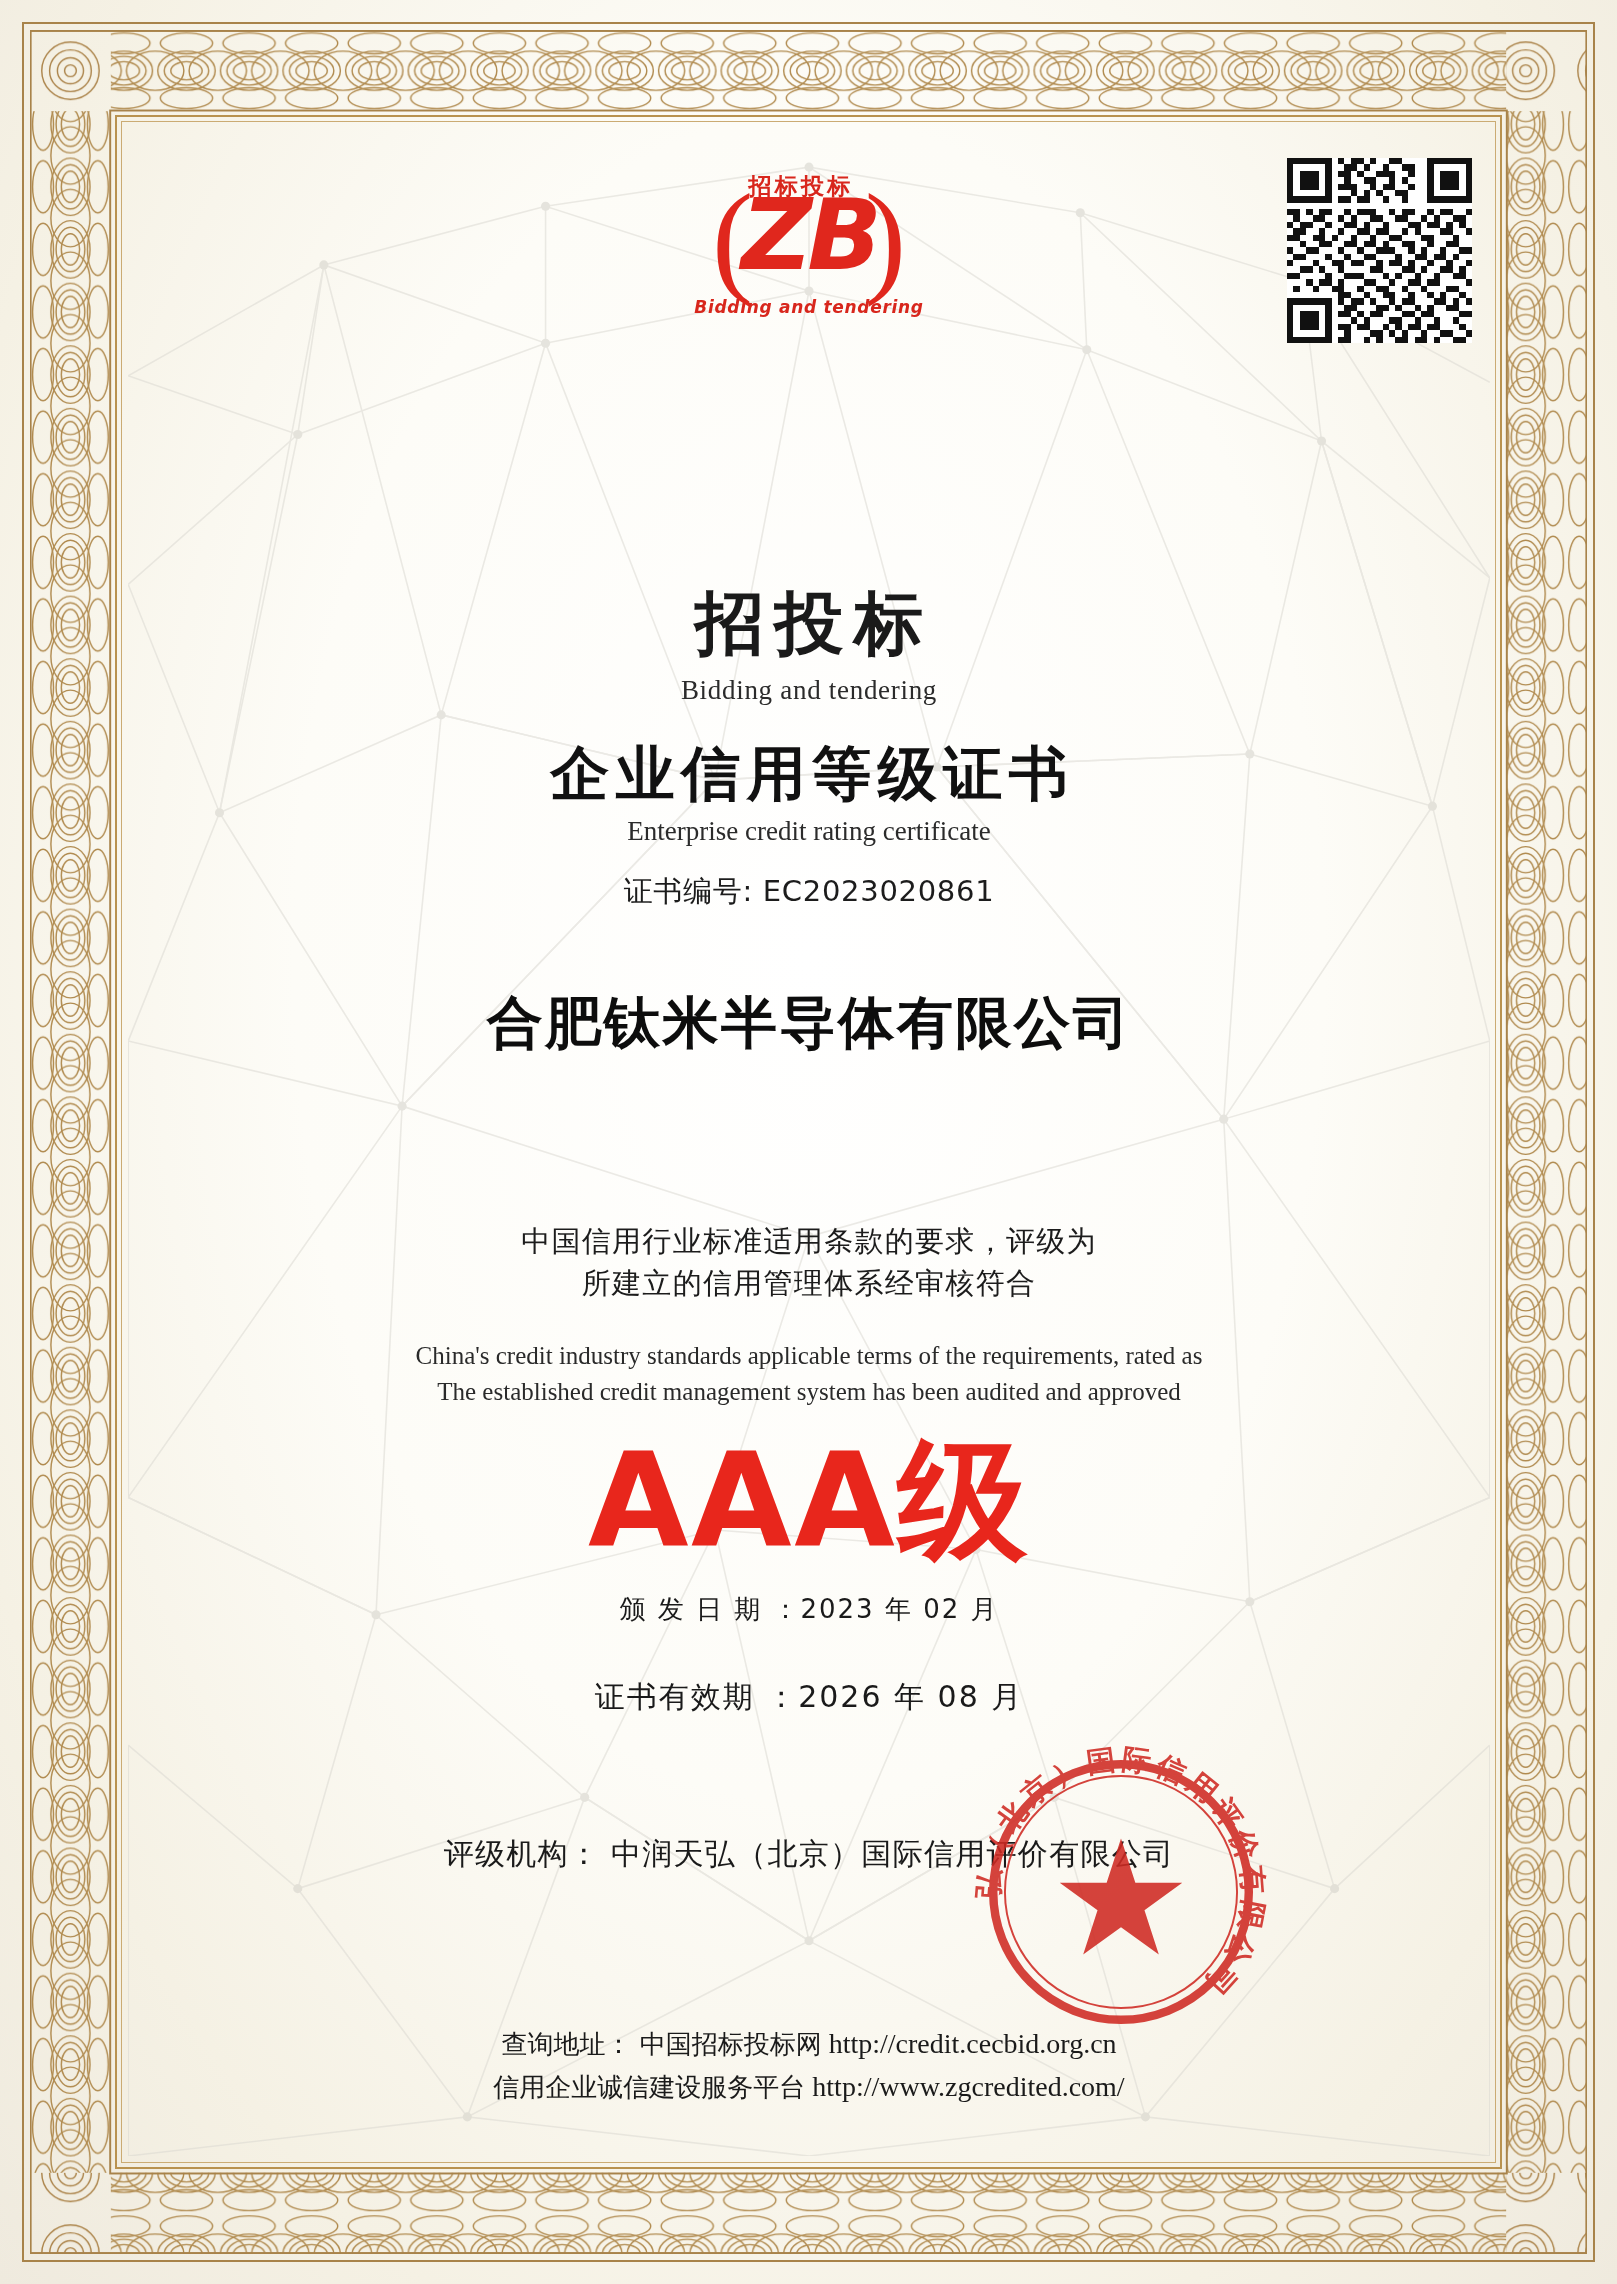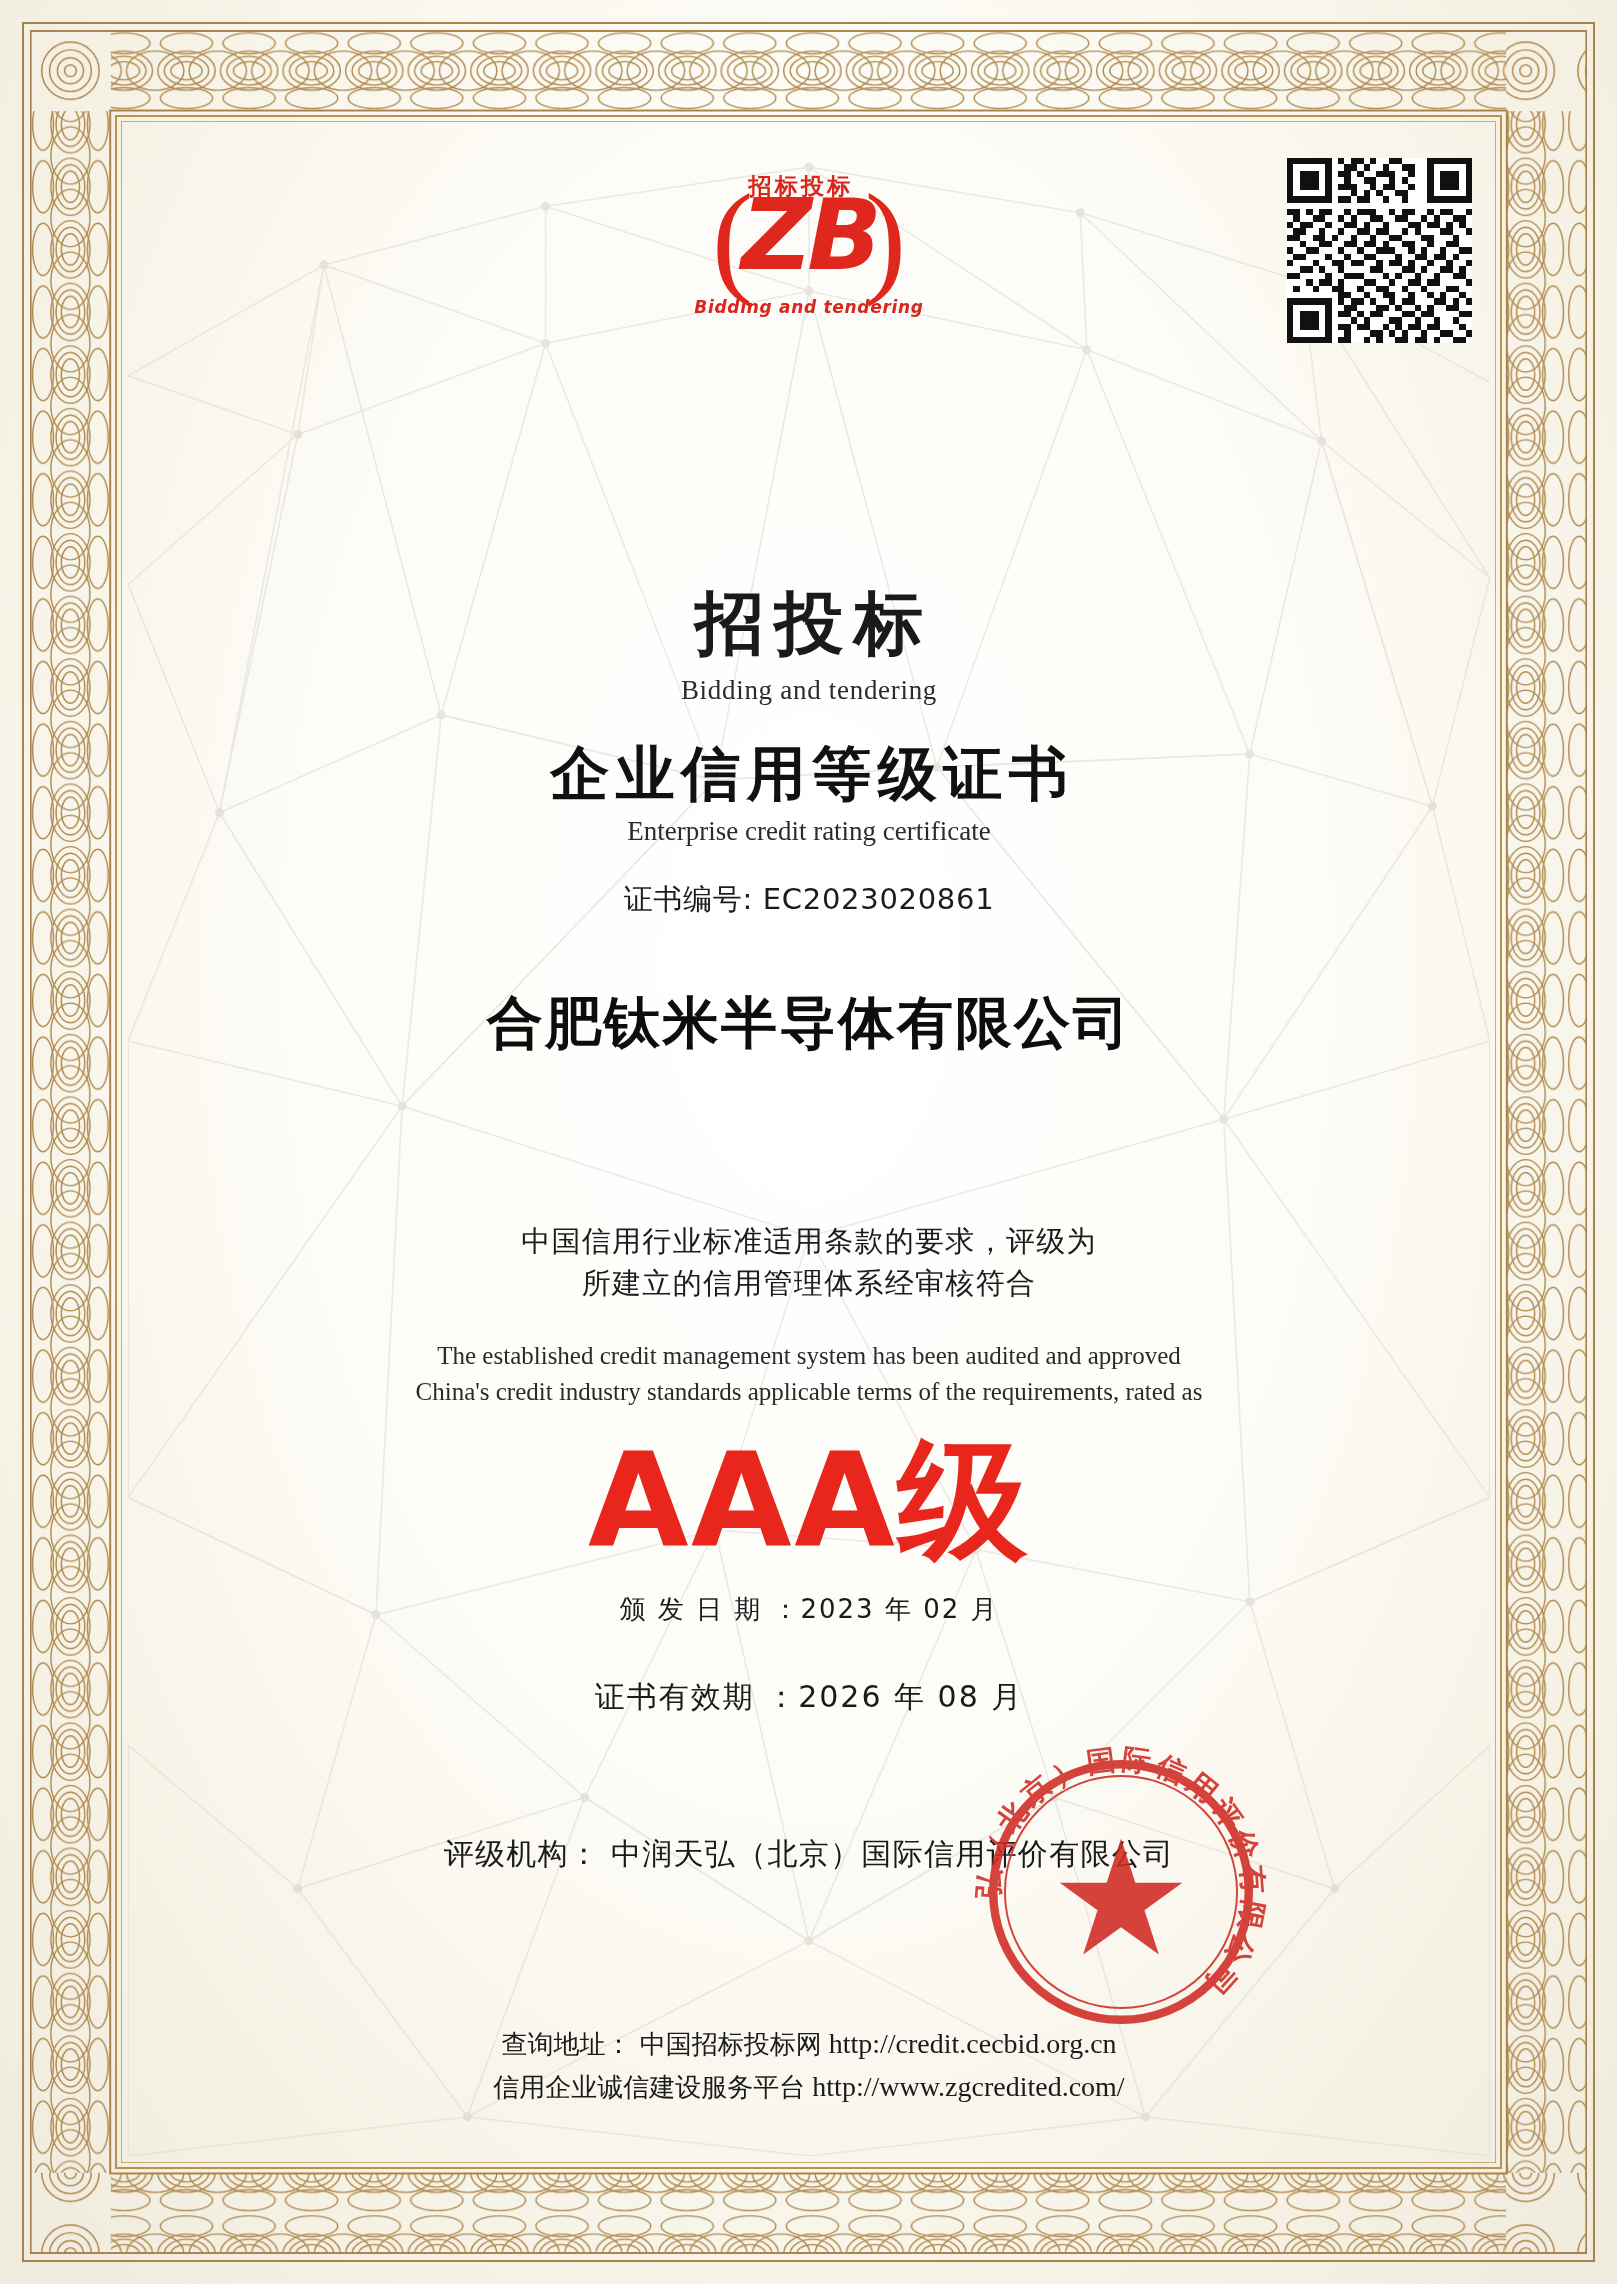--- a/index.html
+++ b/index.html
@@ -161,21 +161,20 @@
     font-size: 27px;
     color: #2b2b2b;
   }
   .cert-no {
     position: absolute;
     top: 744px; left: 0; right: 0;
     font-family: "DejaVu Sans", sans-serif;
     font-size: 29px;
     color: #1c1c1c;
     letter-spacing: 0.7px;
-    margin-top: 8px;
   }
   .company {
     position: absolute;
     top: 858px; left: 0; right: 0;
     font-family: "DejaVu Sans", sans-serif;
     font-weight: 700;
     font-size: 56px;
     letter-spacing: 2.6px;
     color: #0d0d0d;
   }
@@ -615,22 +614,22 @@
     <div class="subtitle-en">Enterprise credit rating certificate</div>
     <div class="cert-no">证书编号: EC2023020861</div>
     <div class="company">合肥钛米半导体有限公司</div>
 
     <div class="statement-cn">
       <div>中国信用行业标准适用条款的要求，评级为</div>
       <div>所建立的信用管理体系经审核符合</div>
     </div>
 
     <div class="statement-en">
+      <div>China's credit industry standards applicable terms of the requirements, rated as</div>
       <div>The established credit management system has been audited and approved</div>
-      <div>China's credit industry standards applicable terms of the requirements, rated as</div>
     </div>
 
     <div class="rating">AAA级</div>
 
     <div class="issue-date">颁 发 日 期 ：2023 年 02 月</div>
     <div class="valid-date">证书有效期 ：2026 年 08 月</div>
     <div class="agency">评级机构： 中润天弘（北京）国际信用评价有限公司</div>
 
     <svg class="seal" viewBox="0 0 500 500" xmlns="http://www.w3.org/2000/svg">
       <defs>

